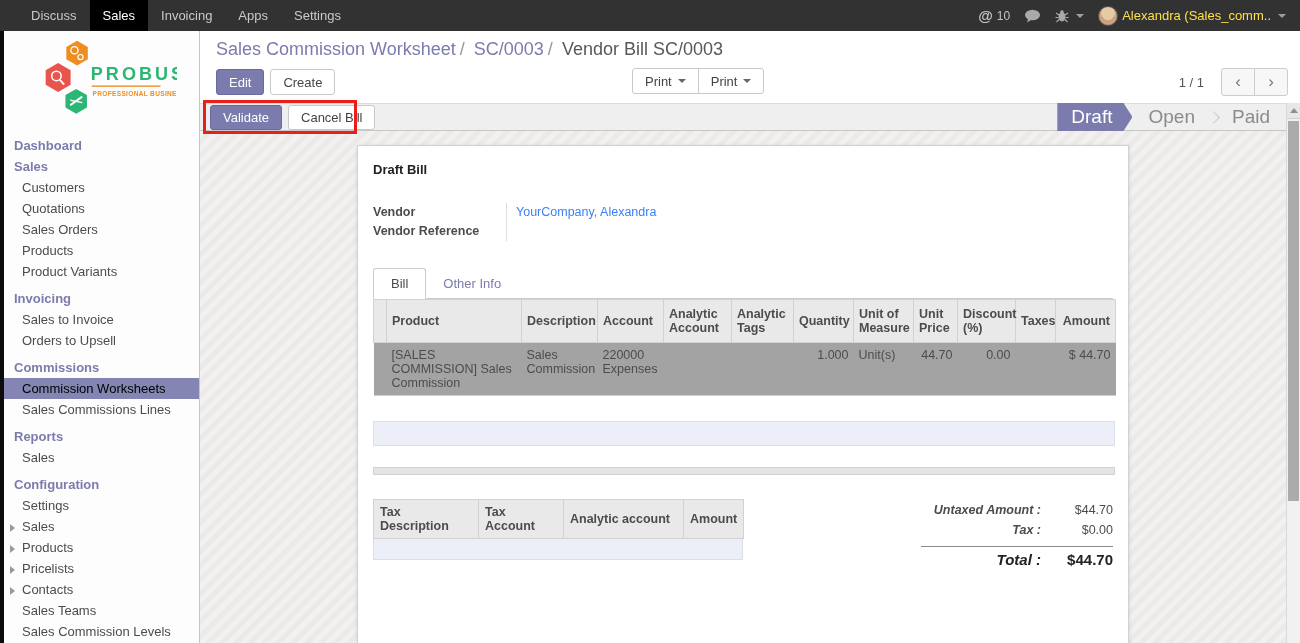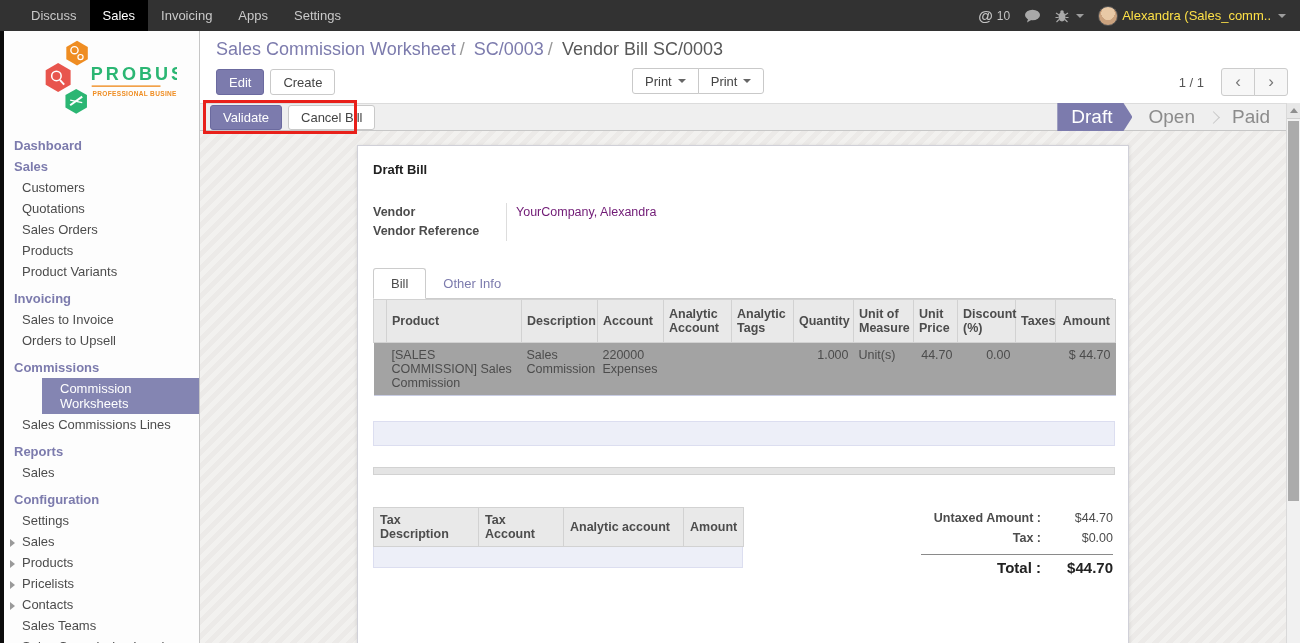--- a/index.html
+++ b/index.html
@@ -22,21 +22,21 @@
   
   .page { display:flex; height:612px; }
   .sidebar { width:200px; background:#fdfdfd; border-right:1px solid #c6c6c6; border-left:4px solid #0c0c0c; overflow:hidden; flex:none; }
   .main { flex:1; position:relative; display:flex; flex-direction:column; overflow:hidden; }
 
   
   .logo-box { padding:8px 0 10px 0; display:flex; justify-content:center; }
   .menu { font-size:13px; }
   .menu-header { color:#7c7bad; font-weight:bold; padding:3px 0 3px 10px; cursor:pointer; }
   .menu-item { color:#4c4c4c; padding:3px 0 3px 18px; cursor:pointer; position:relative; }
-  .menu-item.selected { background:#8485b2; color:#ffffff;margin-left:38px; }
+  .menu-item.selected { background:#8485b2; color:#000000; }
   .menu-item .expand-caret { position:absolute; left:6px; top:8px; width:0; height:0; border-top:4px solid transparent; border-bottom:4px solid transparent; border-left:5px solid #9a9a9a; }
 
   
   .control-panel { background:#fff; padding:8px 16px 0 16px; height:72px; position:relative; }
   .breadcrumb { font-size:18px; white-space:nowrap; }
   .breadcrumb .crumb-link { color:#7c7bad; cursor:pointer; }
   .breadcrumb .crumb-sep { color:#999; margin:0 4px; }
   .breadcrumb .crumb-current { color:#585858; }
   .cp-buttons { margin-top:9px; display:flex; align-items:center; }
   .btn { display:inline-flex; align-items:center; justify-content:center; height:26px; padding:0 12px; font-size:13px; border-radius:3px; border:1px solid #c9c9c9; background:#fff; color:#444; cursor:pointer; }
@@ -73,47 +73,47 @@
   .field-grid { display:flex; margin-bottom:27px; }
   .field-group { display:flex; }
   .field-group.left { width:368px; }
   .field-group.right { flex:1; }
   .labels-col { display:flex; flex-direction:column; }
   .field-group.left .labels-col { width:133px; }
   .field-group.right .labels-col { width:138px; }
   .values-col { flex:1; display:flex; flex-direction:column; border-left:1px solid #ddd; padding-left:9px; }
   .f-label { font-weight:bold; color:#4c4c4c; height:19px; line-height:19px; font-size:12.5px; }
   .f-value { height:19px; line-height:19px; font-size:12.5px; color:#4c4c4c; }
-  .f-link { color:#701a75; cursor:pointer; }
+  .f-link { color:#3b82f6; cursor:pointer; }
 
   
   .tabbar { border-bottom:1px solid #ccc; display:flex; height:31px; }
   .tab { padding:0 17px; display:flex; align-items:center; font-size:13px; cursor:pointer; }
   .tab.active { background:#fff; border:1px solid #ccc; border-bottom:1px solid #fff; border-radius:3px 3px 0 0; margin-bottom:-1px; color:#4c4c4c; }
   .tab.inactive { color:#7c7bad; }
 
   
   table.lines { border-collapse:collapse; width:742px; font-size:12.5px; table-layout:fixed; }
   table.lines th { background:#e9e9e9; border:1px solid #d2d2d2; color:#4c4c4c; font-weight:bold; text-align:left; padding:4px 5px; vertical-align:middle; height:43px; }
   table.lines td { background:#a3a3a3; border-top:1px solid #d5d8ea; border-bottom:1px solid #c9cde4; padding:5px 5px; vertical-align:top; color:#4c4c4c; height:40px; }
   table.lines th.num, table.lines td.num { text-align:right; }
 
   .empty-band { background:#edeff8; border:1px solid #dcdef0; }
   .band-1 { width:742px; height:25px; margin-top:25px; }
   .hscroll-bar { width:742px; height:8px; margin-top:21px; background:#e4e4e4; border:1px solid #d2d2d2; }
 
   
-  .bottom-zone { display:flex; margin-top:32px; }
+  .bottom-zone { display:flex; margin-top:24px; }
   .tax-wrap { width:372px; }
   table.tax { border-collapse:collapse; width:370px; font-size:12.5px; table-layout:fixed; }
   table.tax th { background:#e9e9e9; border:1px solid #d2d2d2; color:#4c4c4c; font-weight:bold; text-align:left; padding:5px 6px; height:27px; }
   .tax-empty-row { width:370px; height:21px; background:#edeff8; border:1px solid #dcdef0; border-top:none; }
   .totals { margin-left:auto; width:192px; padding-top:4px; }
   .total-line { display:flex; justify-content:flex-end; align-items:baseline; height:20px; }
-  .total-line .t-label { font-weight:bold; color:#4c4c4c; font-size:12.5px; }
+  .total-line .t-label { font-weight:bold; color:#4c4c4c; font-size:12.5px;font-style:italic; }
   .total-line .t-value { width:72px; text-align:right; font-size:12.5px; color:#4c4c4c; }
   .totals .rule { border-bottom:1px solid #8a8a8a; margin:3px 0 4px 0; }
   .total-line.grand .t-label { font-size:15px; color:#222; }
   .total-line.grand .t-value { font-size:15px; font-weight:bold; color:#222; }
 
   
   .vscrollbar { position:absolute; right:0; top:72px; bottom:0; width:14px; background:#f1f1f1; border-left:1px solid #d9d9d9; }
   .vscroll-btn { height:16px; background:#e7e7e7; border-bottom:1px solid #cfcfcf; display:flex; align-items:center; justify-content:center; cursor:pointer; }
   .vscroll-btn .tri-up { width:0; height:0; border-left:4px solid transparent; border-right:4px solid transparent; border-bottom:5px solid #8f8f8f; }
   .vscroll-thumb { position:absolute; top:18px; left:1px; width:11px; height:380px; background:#ababab; cursor:pointer; }

